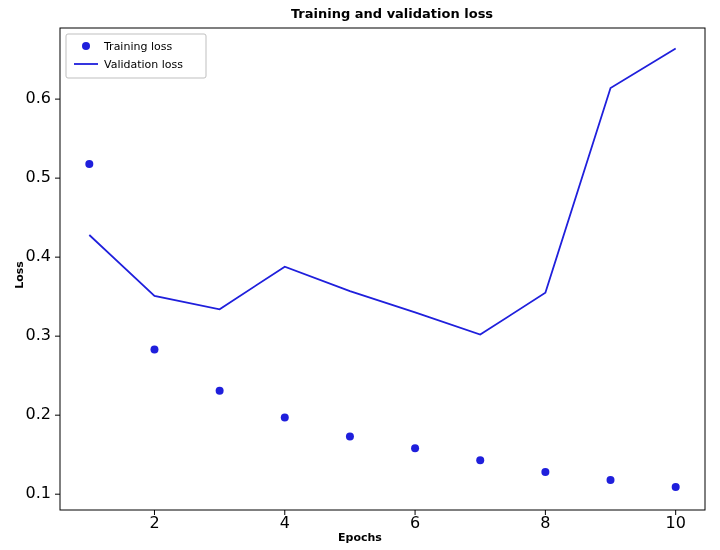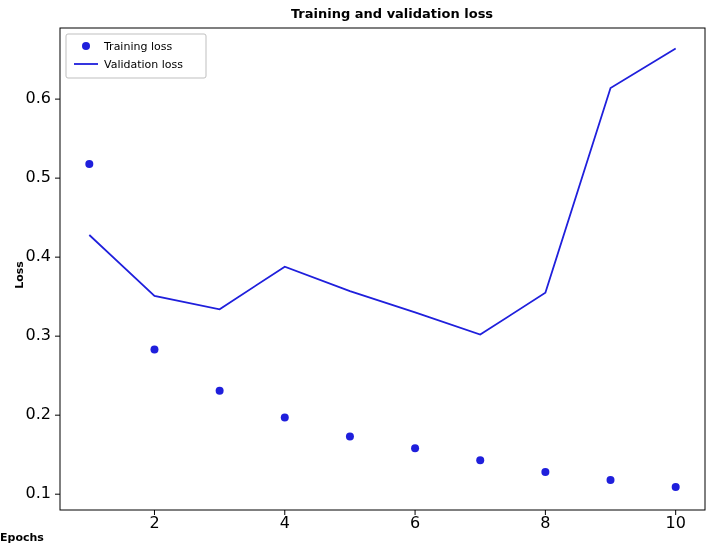--- a/index.html
+++ b/index.html
@@ -32,20 +32,21 @@
     transform: translateY(-50%) rotate(-90deg);
     transform-origin: center;
     font-size: 11px;
     font-weight: 700;
   }
   .xlabel {
     position: absolute;
     bottom: 6px;
     left: 0;
     width: 100%;
+    text-align: center;
     font-size: 11px;
     font-weight: 700;
   }
   svg.axes {
     position: absolute;
     left: 0;
     top: 0;
   }
   .legend {
     font-size: 11px;

